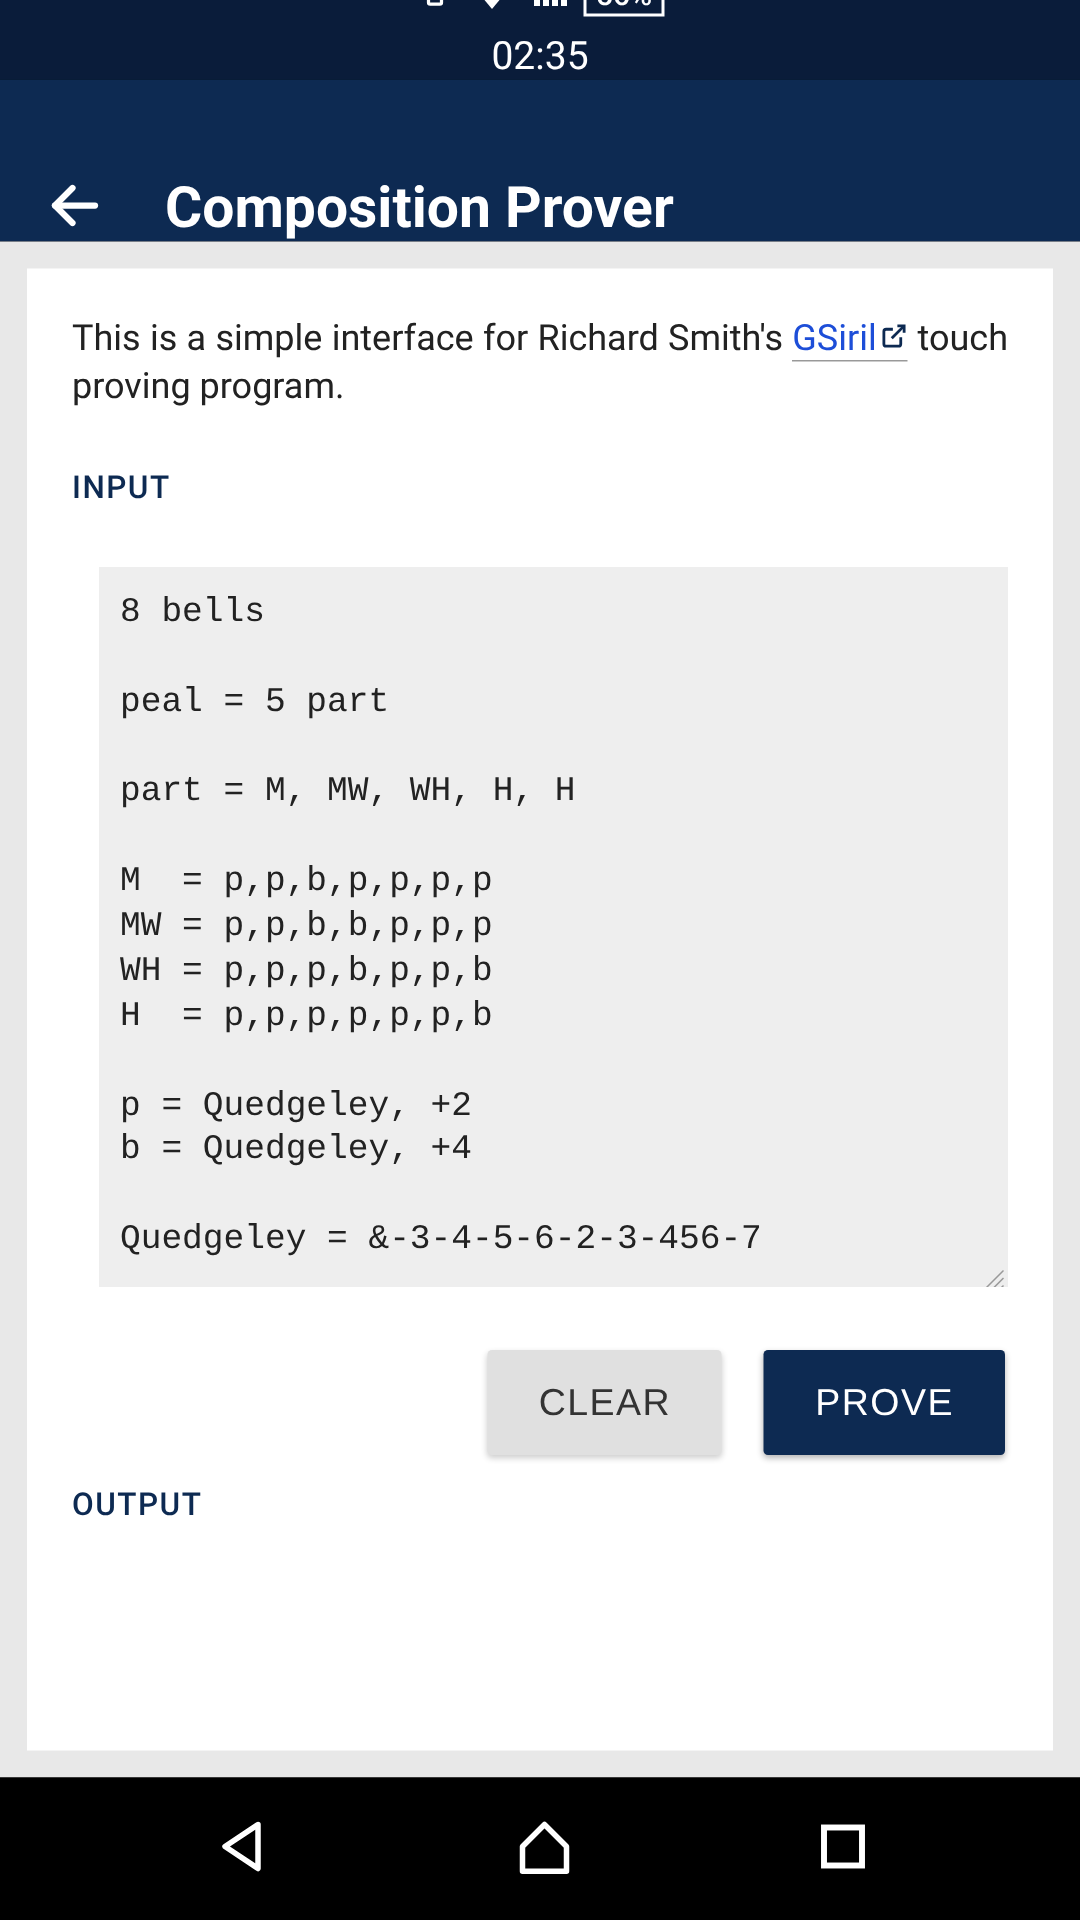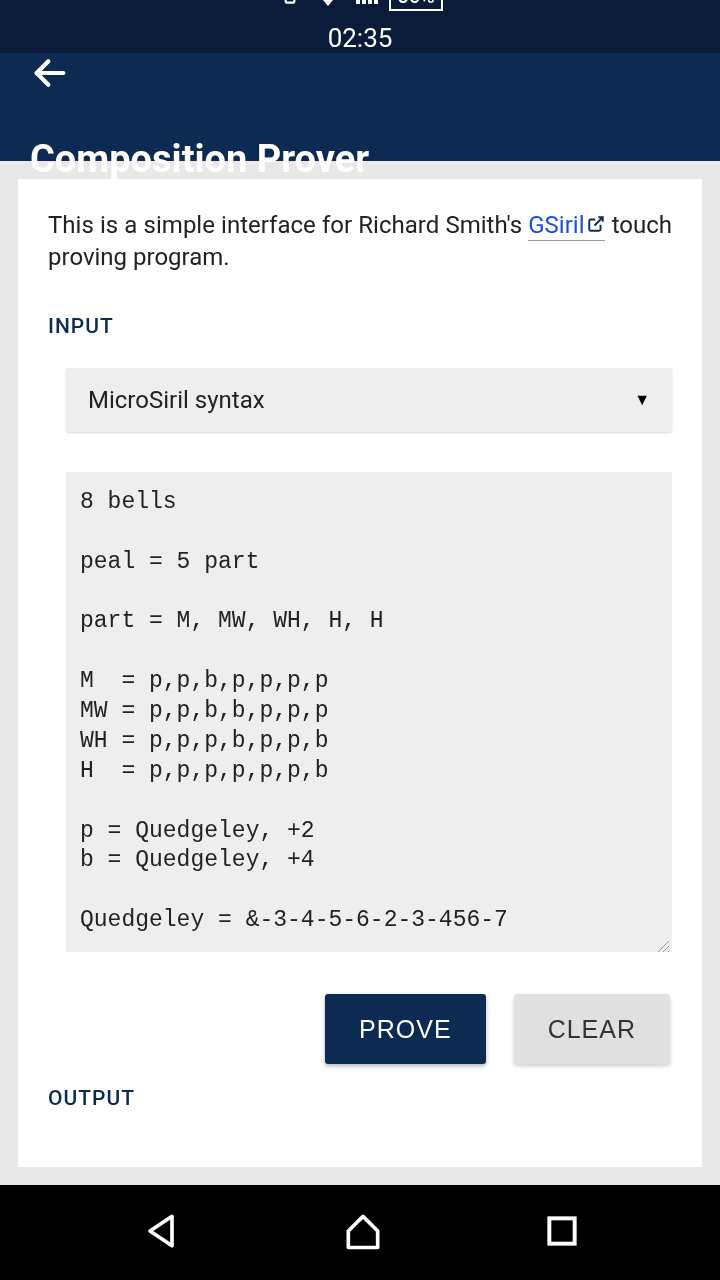--- a/index.html
+++ b/index.html
@@ -27,24 +27,23 @@
     border: 2px solid #fff;
     padding: 1px 6px;
     font-size: 20px;
     font-weight: 500;
   }
   .status-time { font-size: 26px; font-weight: 400; }
   .app-bar {
     height: 108px;
     background: #0d2a52;
     display: flex;
-    align-items: flex-start;
+    align-items: flex-end;
     padding: 0 30px;
     gap: 40px;
-    flex-direction: column;
   }
   .back-arrow { color: #fff; }
   .app-title { color: #fff; font-size: 38px; font-weight: 700; }
   .content-container {
     background: #e8e8e8;
     height: calc(1280px - 53px - 108px - 95px);
     padding: 18px;
   }
   .card {
     background: #fff;
@@ -198,24 +197,20 @@
     <p class="intro-text">
       <span>This is a simple interface for Richard Smith's </span><a class="intro-link"><span>GSiril</span><span class="ext-icon"><svg width="18" height="18" viewBox="0 0 24 24" fill="none" stroke="#0d2a52" stroke-width="2.5">
               <path d="M18 13v6a2 2 0 0 1-2 2H5a2 2 0 0 1-2-2V8a2 2 0 0 1 2-2h6"></path>
               <polyline points="15 3 21 3 21 9"></polyline>
               <line x1="10" y1="14" x2="21" y2="3"></line>
             </svg></span></a><span> touch proving program.</span>
     </p>
 
     <h2 class="section-heading">INPUT</h2>
 
-    <div class="dropdown">
-      <span class="dropdown-label">MicroSiril syntax</span>
-      <span class="dropdown-caret">▼</span>
-    </div>
 
     <div class="code-area">8 bells
 
 peal = 5 part
 
 part = M, MW, WH, H, H
 
 M  = p,p,b,p,p,p,p
 MW = p,p,b,b,p,p,p
 WH = p,p,p,b,p,p,b
@@ -224,22 +219,22 @@
 p = Quedgeley, +2
 b = Quedgeley, +4
 
 Quedgeley = &amp;-3-4-5-6-2-3-456-7<div class="resize-handle"><svg width="16" height="16" viewBox="0 0 16 16">
             <line x1="3" y1="15" x2="15" y2="3" stroke="#999" stroke-width="1"></line>
             <line x1="8" y1="15" x2="15" y2="8" stroke="#999" stroke-width="1"></line>
             <line x1="13" y1="15" x2="15" y2="13" stroke="#999" stroke-width="1"></line>
           </svg></div></div>
 
     <div class="button-row">
+      <button class="btn btn-clear">CLEAR</button>
       <button class="btn btn-prove">PROVE</button>
-      <button class="btn btn-clear">CLEAR</button>
     </div>
 
     <h2 class="section-heading output-heading">OUTPUT</h2>
 
   </div>
 </div>
 
 <div class="nav-bar">
   <span class="nav-btn">
     <svg width="44" height="44" viewBox="0 0 24 24" fill="none" stroke="#fff" stroke-width="2" stroke-linejoin="round">

